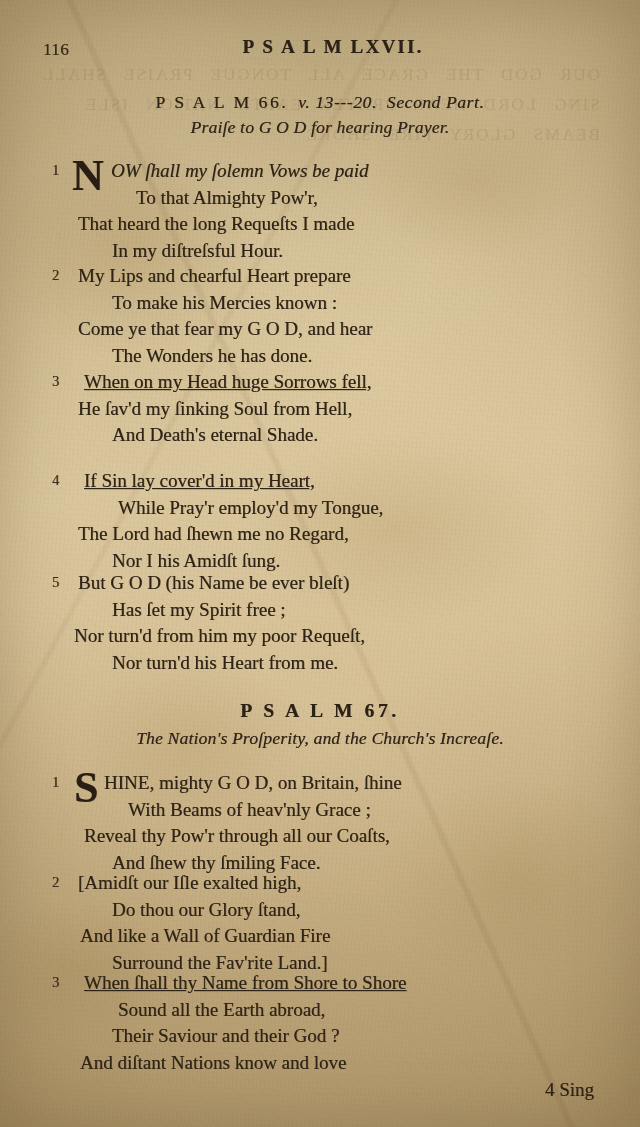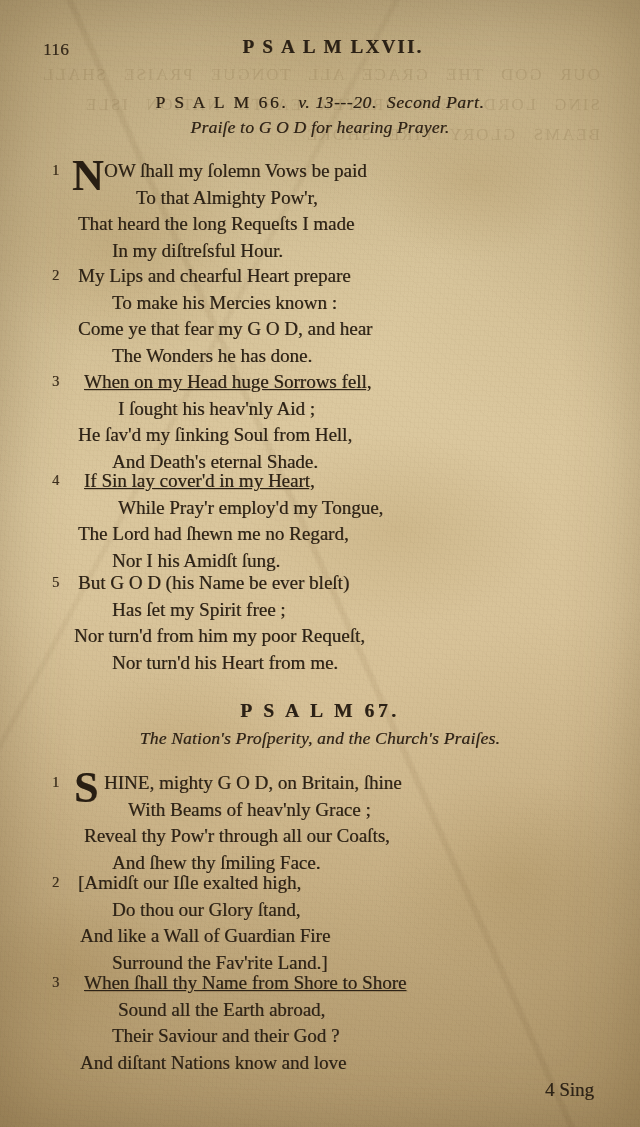--- a/index.html
+++ b/index.html
@@ -173,21 +173,21 @@
   
   .dropcap {
     position: absolute;
     left: 72px;
     top: -6px;
     font-size: 44px;
     line-height: 44px;
     font-weight: 700;
     color: #281e13;
   }
-  .dropcap-rest { position: absolute; left: 104px; top: 0; }
+  .dropcap-rest { position: absolute; left: 111px; top: 0; font-style: italic; }
 
   
   .catchword {
     position: absolute;
     right: 46px;
     bottom: 26px;
     font-size: 19px;
     color: #2d2317;
   }
 </style>
@@ -244,23 +244,20 @@
         <span class="vtext indent1">The Wonders he has done.</span>
       </div>
     </div>
 
     <div class="stanza" style="top:371px;">
       <div class="vline">
         <span class="vnum">3</span>
         <span class="vtext indent-a">When on my Head huge Sorrows fell,</span>
       </div>
       <div class="vline">
-        <span class="vtext indent-b">I ſought his heav'nly Aid ;</span>
-      </div>
-      <div class="vline">
         <span class="vtext indent0">He ſav'd my ſinking Soul from Hell,</span>
       </div>
       <div class="vline">
         <span class="vtext indent1">And Death's eternal Shade.</span>
       </div>
     </div>
 
     <div class="stanza" style="top:470px;">
       <div class="vline">
         <span class="vnum">4</span>
@@ -288,21 +285,21 @@
       <div class="vline">
         <span class="vtext" style="left:74px;">Nor turn'd from him my poor Requeſt,</span>
       </div>
       <div class="vline">
         <span class="vtext indent1">Nor turn'd his Heart from me.</span>
       </div>
     </div>
 
     <div class="psalm-block" style="top:700px;">
       <div class="psalm-num-head">P S A L M  67.</div>
-      <div class="psalm-subtitle" style="margin-top:6px;">The Nation's Proſperity, and the Church's Praiſes.</div>
+      <div class="psalm-subtitle" style="margin-top:6px;">The Nation's Proſperity, and the Church's Increaſe.</div>
     </div>
 
     <div class="stanza" style="top:772px;">
       <div class="vline">
         <span class="vnum">1</span>
         <span class="dropcap" style="left:74px;">S</span>
         <span class="vtext" style="left:104px;">HINE, mighty G O D, on Britain, ſhine</span>
       </div>
       <div class="vline">
         <span class="vtext" style="left:128px;">With Beams of heav'nly Grace ;</span>

